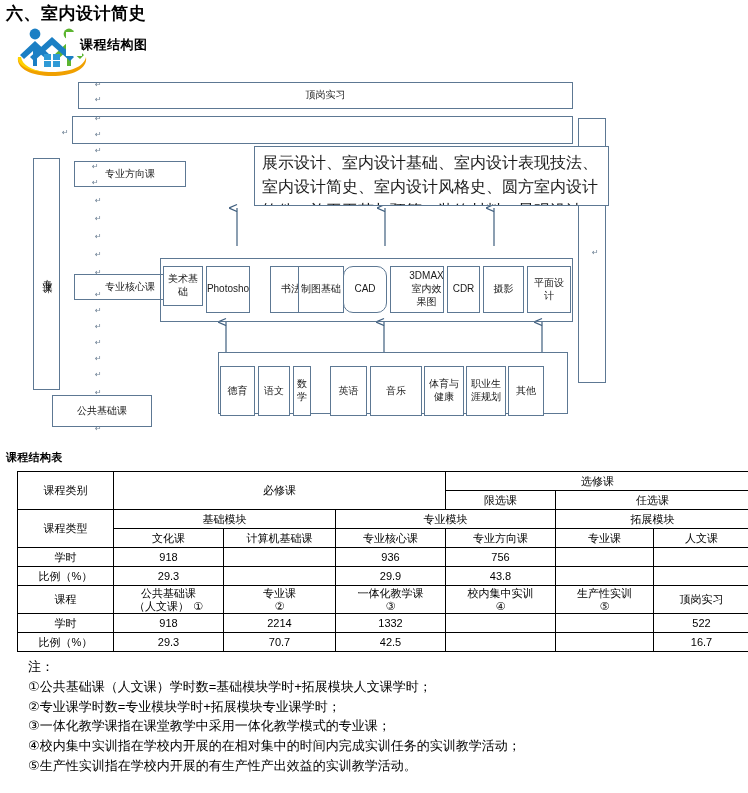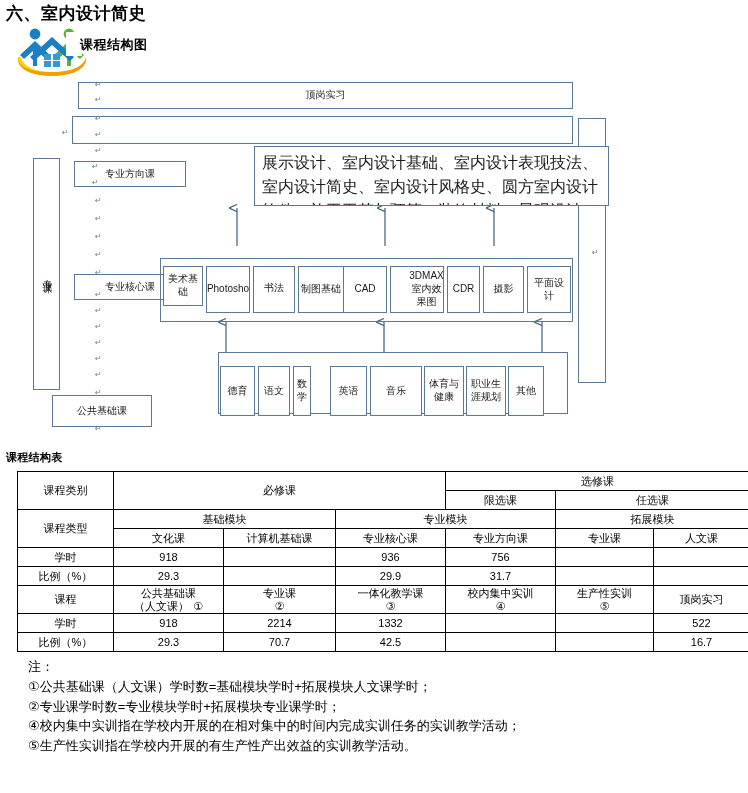--- a/index.html
+++ b/index.html
@@ -220,27 +220,27 @@
 
   <div class="bx" style="left:218px; top:352px; width:350px; height:62px; background:transparent;"></div>
 
   <div id="core-row">
       <div class="bx" style="left: 163px; top: 266px; width: 40px; height: 40px;">
         <span style="display: block; padding: 0px 2px;">美术基础</span>
       </div>
       <div class="bx" style="left: 206px; top: 266px; width: 44px; height: 47px;">
         <span style="display: block; padding: 0px 2px;">Photosho</span>
       </div>
-      <div class="bx" style="left: 253px; top: 266px; width: 42px; height: 47px; font-family: Liberation Mono, monospace;">
+      <div class="bx" style="left: 270px; top: 266px; width: 42px; height: 47px;">
         <span style="display: block; padding: 0px 2px;">书法</span>
       </div>
       <div class="bx" style="left: 298px; top: 266px; width: 46px; height: 47px;">
         <span style="display: block; padding: 0px 2px;">制图基础</span>
       </div>
-      <div class="bx" style="left: 343px; top: 266px; width: 44px; height: 47px;">
+      <div class="bx" style="left: 343px; top: 266px; width: 44px; height: 47px; border-radius: 10px;">
         <span style="display: block; padding: 0px 2px;">CAD</span>
       </div>
       <div class="bx" style="left: 390px; top: 266px; width: 54px; height: 47px;">
         <span style="display: block; padding: 0px 2px; margin-left: 19px;">3DMAX 室内效果图</span>
       </div>
       <div class="bx" style="left: 447px; top: 266px; width: 33px; height: 47px;">
         <span style="display: block; padding: 0px 2px;">CDR</span>
       </div>
       <div class="bx" style="left: 483px; top: 266px; width: 41px; height: 47px;">
         <span style="display: block; padding: 0px 2px;">摄影</span>
@@ -345,21 +345,21 @@
       <td>936</td>
       <td>756</td>
       <td></td>
       <td></td>
     </tr>
     <tr>
       <td>比例（%）</td>
       <td>29.3</td>
       <td></td>
       <td>29.9</td>
-      <td>31.7</td>
+      <td>43.8</td>
       <td></td>
       <td></td>
     </tr>
     <tr id="course-row">
       <td>课程</td>
     <td class="two-line">
           <div>公共基础课</div>
           <div><span>（人文课）</span><span style="margin-left: 4px;">①</span></div>
         </td>
         <td class="two-line">
@@ -400,15 +400,16 @@
       <td></td>
       <td>16.7</td>
     </tr>
   </tbody>
 </table>
 
 <div class="notes">
   <div>注：</div>
   <div>①公共基础课（人文课）学时数=基础模块学时+拓展模块人文课学时；</div>
   <div>②专业课学时数=专业模块学时+拓展模块专业课学时；</div>
+  <div>③一体化教学课指在课堂教学中采用一体化教学模式的专业课；</div>
   <div>④校内集中实训指在学校内开展的在相对集中的时间内完成实训任务的实训教学活动；</div>
   <div>⑤生产性实训指在学校内开展的有生产性产出效益的实训教学活动。</div>
 </div>
 
 </body></html>

